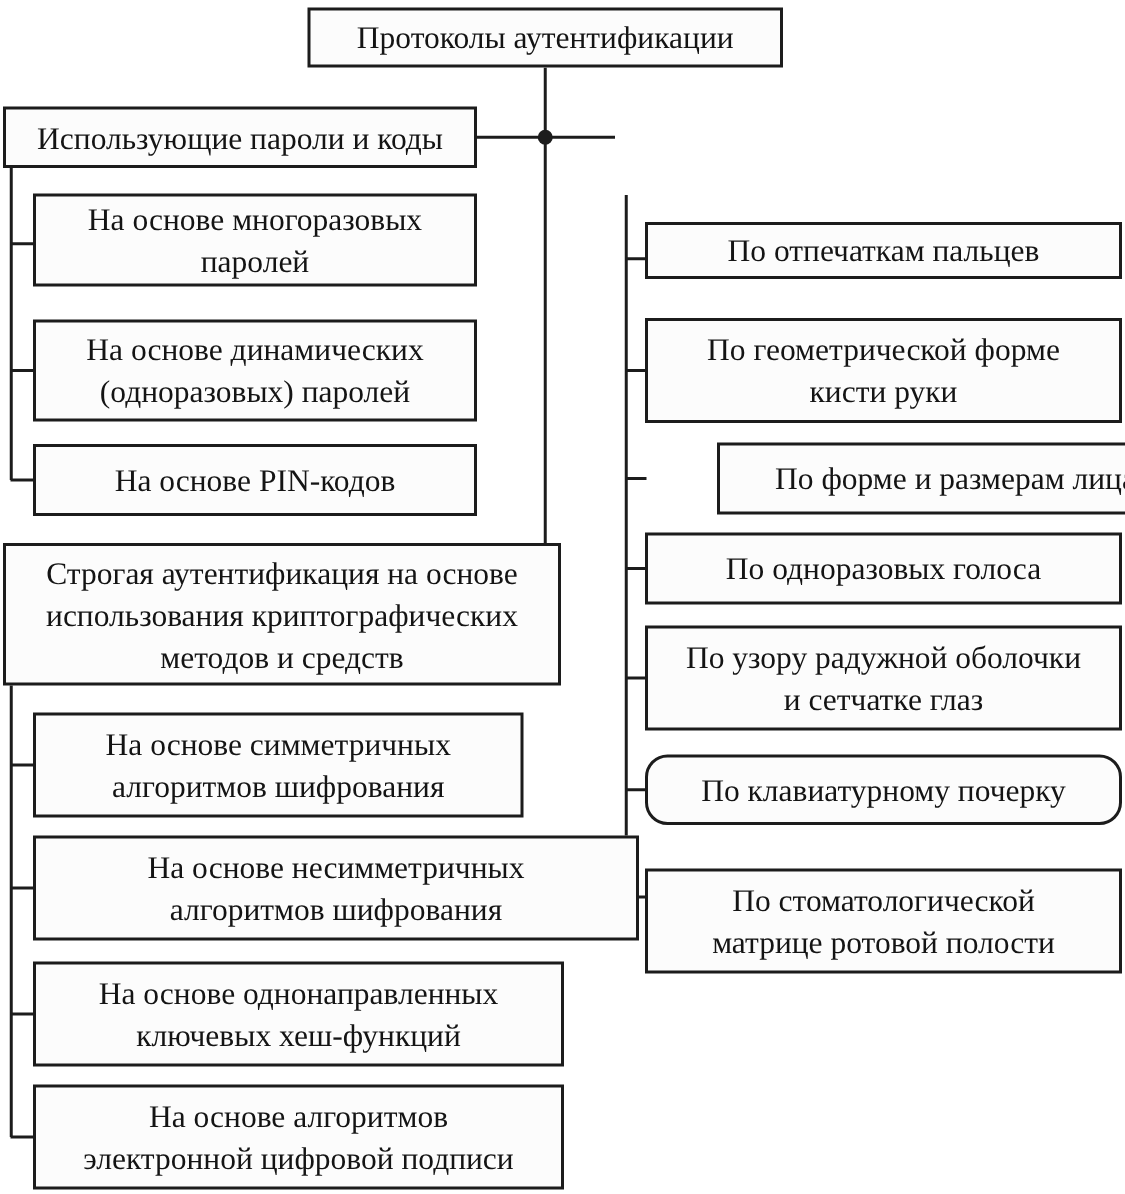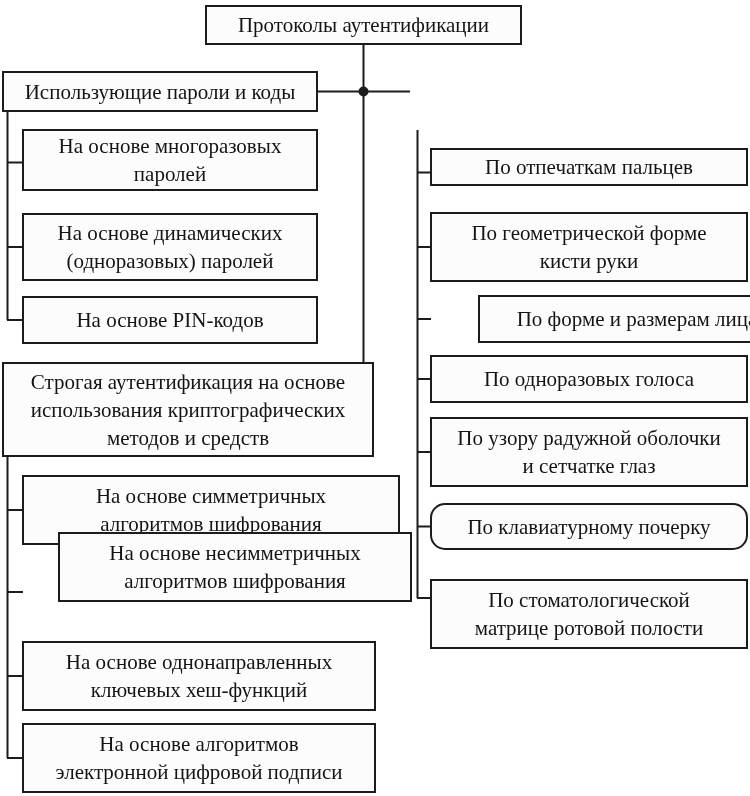--- a/index.html
+++ b/index.html
@@ -80,23 +80,23 @@
   <div class="box" style="left:2px; top:71px; width:316px; height:41px;">Использующие пароли и коды</div>
   <div class="box" style="left:22px; top:129px; width:296px; height:62px;">На основе многоразовых
 паролей</div>
   <div class="box" style="left:22px; top:213px; width:296px; height:68px;">На основе динамических
 (одноразовых) паролей</div>
   <div class="box" style="left:22px; top:296px; width:296px; height:48px;">На основе PIN-кодов</div>
 
   <div class="box" style="left:2px; top:362px; width:372px; height:95px;">Строгая аутентификация на основе
 использования криптографических
 методов и средств</div>
-  <div class="box" style="left:22px; top:475px; width:378px; height:70px;">На основе симметричных
+  <div class="box" style="left:22px; top:475px; width:327px; height:70px;">На основе симметричных
 алгоритмов шифрования</div>
-  <div class="box" style="left:22px; top:532px; width:354px; height:70px;margin-left:36px;">На основе несимметричных
+  <div class="box" style="left:22px; top:557px; width:404px; height:70px;">На основе несимметричных
 алгоритмов шифрования</div>
   <div class="box" style="left:22px; top:641px; width:354px; height:70px;">На основе однонаправленных
 ключевых хеш-функций</div>
   <div class="box" style="left:22px; top:723px; width:354px; height:70px;">На основе алгоритмов
 электронной цифровой подписи</div>
 
   <div class="box" style="left:430px; top:148px; width:318px; height:38px;">По отпечаткам пальцев</div>
   <div class="box" style="left:430px; top:212px; width:318px; height:70px;">По геометрической форме
 кисти руки</div>
   <div class="box" style="left:430px; top:295px; width:318px; height:48px;margin-left:48px;">По форме и размерам лица</div>

